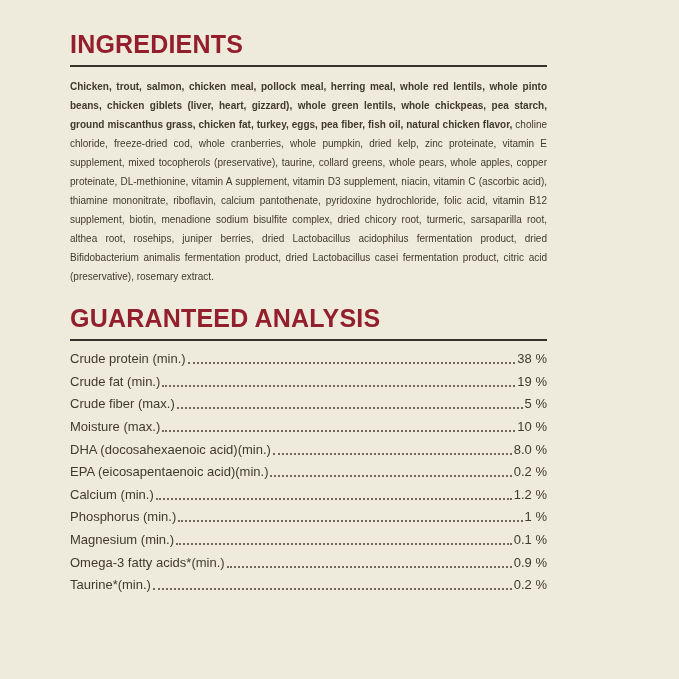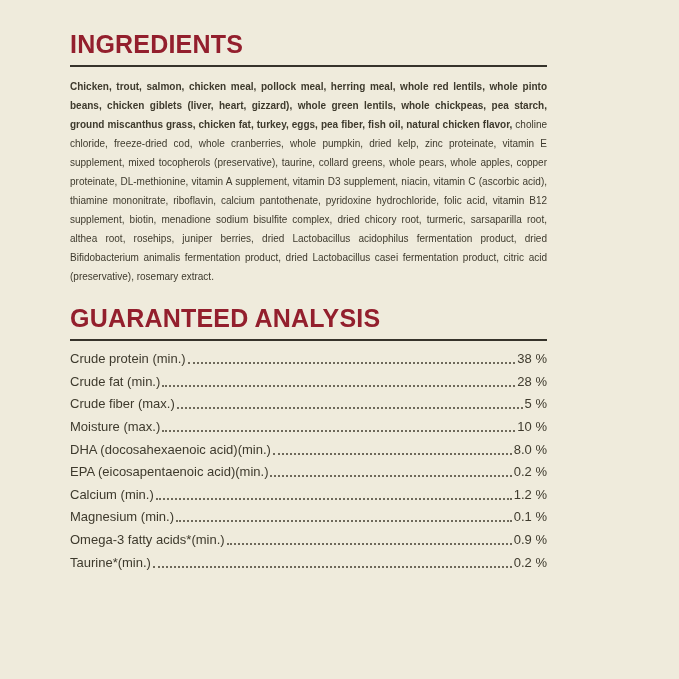--- a/index.html
+++ b/index.html
@@ -80,21 +80,21 @@
     <div class="rule"></div>
     <div class="ga-table">
         <div class="ga-row">
           <span class="ga-label">Crude protein (min.)</span>
           <span class="ga-dots"></span>
           <span class="ga-value">38 %</span>
         </div>
         <div class="ga-row">
           <span class="ga-label">Crude fat (min.)</span>
           <span class="ga-dots"></span>
-          <span class="ga-value">28 %</span>
+          <span class="ga-value">19 %</span>
         </div>
         <div class="ga-row">
           <span class="ga-label">Crude fiber (max.)</span>
           <span class="ga-dots"></span>
           <span class="ga-value">5 %</span>
         </div>
         <div class="ga-row">
           <span class="ga-label">Moisture (max.)</span>
           <span class="ga-dots"></span>
           <span class="ga-value">10 %</span>
@@ -108,20 +108,25 @@
           <span class="ga-label">EPA (eicosapentaenoic acid)(min.)</span>
           <span class="ga-dots"></span>
           <span class="ga-value">0.2 %</span>
         </div>
         <div class="ga-row">
           <span class="ga-label">Calcium (min.)</span>
           <span class="ga-dots"></span>
           <span class="ga-value">1.2 %</span>
         </div>
         <div class="ga-row">
+          <span class="ga-label">Phosphorus (min.)</span>
+          <span class="ga-dots"></span>
+          <span class="ga-value">1 %</span>
+        </div>
+        <div class="ga-row">
           <span class="ga-label">Magnesium (min.)</span>
           <span class="ga-dots"></span>
           <span class="ga-value">0.1 %</span>
         </div>
         <div class="ga-row">
           <span class="ga-label">Omega-3 fatty acids*(min.)</span>
           <span class="ga-dots"></span>
           <span class="ga-value">0.9 %</span>
         </div>
         <div class="ga-row">

